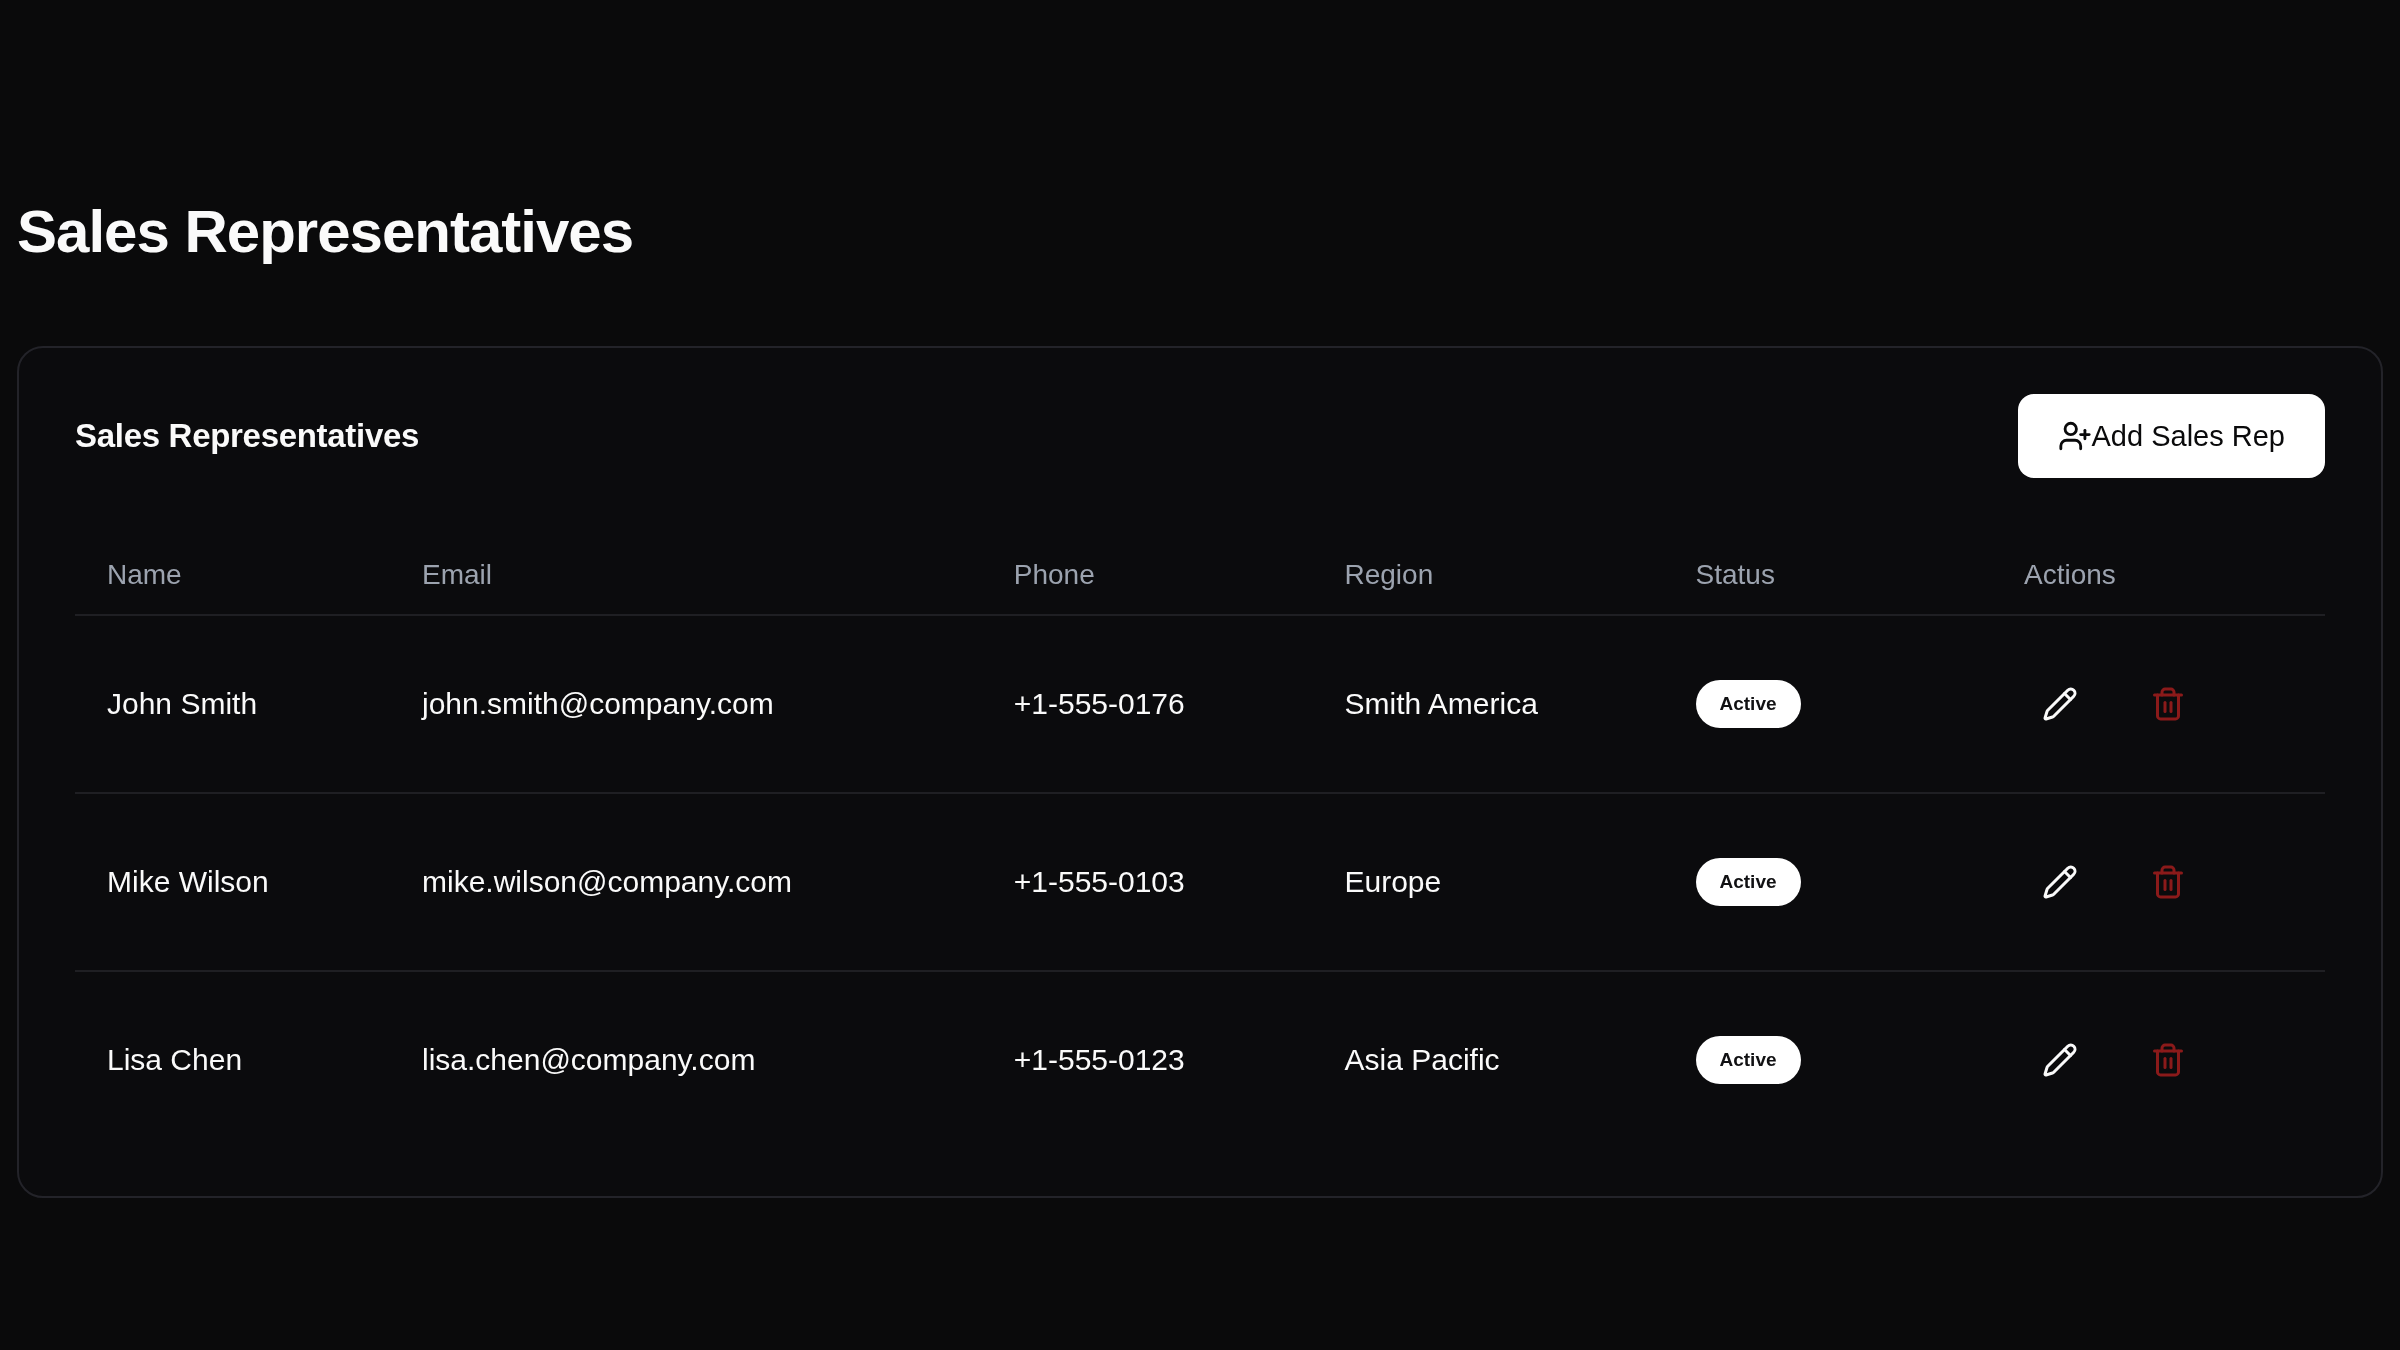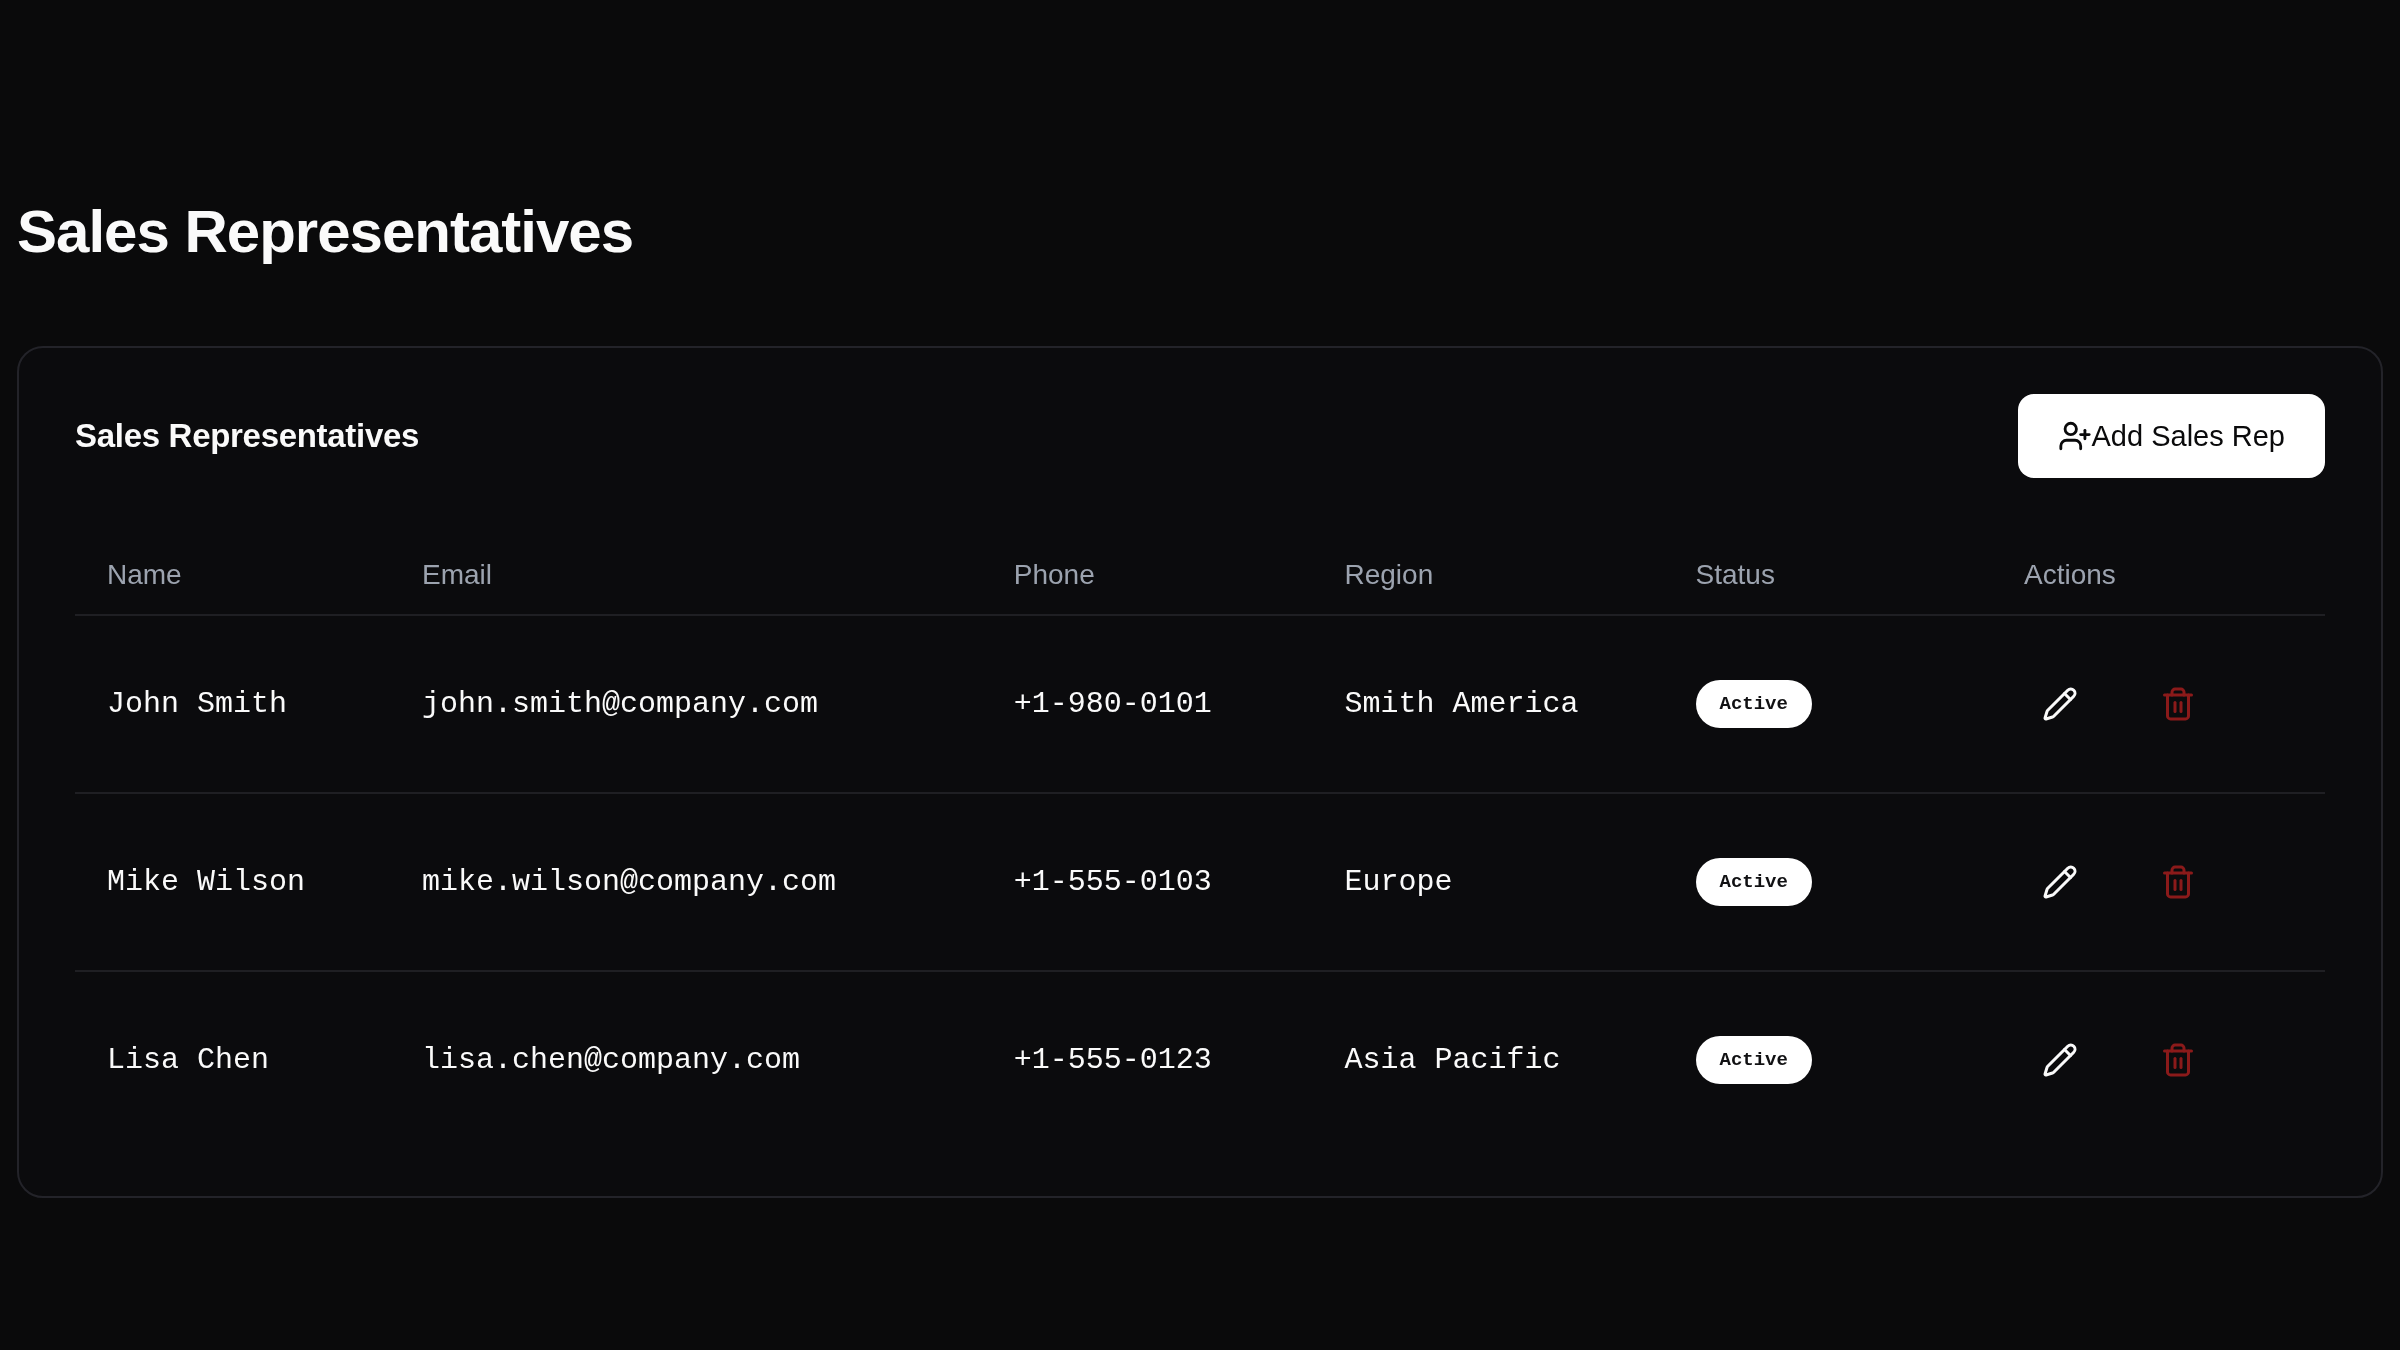--- a/index.html
+++ b/index.html
@@ -100,21 +100,20 @@
   }
   td {
     text-align: left;
     font-size: 30px;
     line-height: 38px;
     font-weight: 400;
     color: var(--text-primary);
     padding: 52px 0 52px 32px;
     border-bottom: 2px solid var(--divider);
     vertical-align: middle;
-    font-family: Liberation Mono, monospace;
   }
   tr:last-child td { border-bottom: none; }
   td.cell-name { font-weight: 500; }
 
   .status-badge {
     display: inline-flex;
     align-items: center;
     justify-content: center;
     background: var(--badge-bg);
     color: var(--badge-text);
@@ -183,21 +182,21 @@
           <th>Phone</th>
           <th>Region</th>
           <th>Status</th>
           <th>Actions</th>
         </tr>
       </thead>
       <tbody>
   <tr>
     <td class="cell-name">John Smith</td>
     <td class="cell-email">john.smith@company.com</td>
-    <td class="cell-phone">+1-980-0101</td>
+    <td class="cell-phone">+1-555-0176</td>
     <td class="cell-region">Smith America</td>
     <td>
       <span class="status-badge">Active</span>
     </td>
     <td class="actions-cell">
       <button class="icon-btn icon-edit">
         <span style="display:inline-flex;">
           <svg width="36" height="36" viewBox="0 0 24 24" fill="none" stroke-width="2" stroke-linecap="round" stroke-linejoin="round">
             <path d="M21.174 6.812a1 1 0 0 0-3.986-3.987L3.842 16.174a2 2 0 0 0-.5.83l-1.321 4.352a.5.5 0 0 0 .623.622l4.353-1.32a2 2 0 0 0 .83-.497z"></path>
             <path d="m15 5 4 4"></path>

